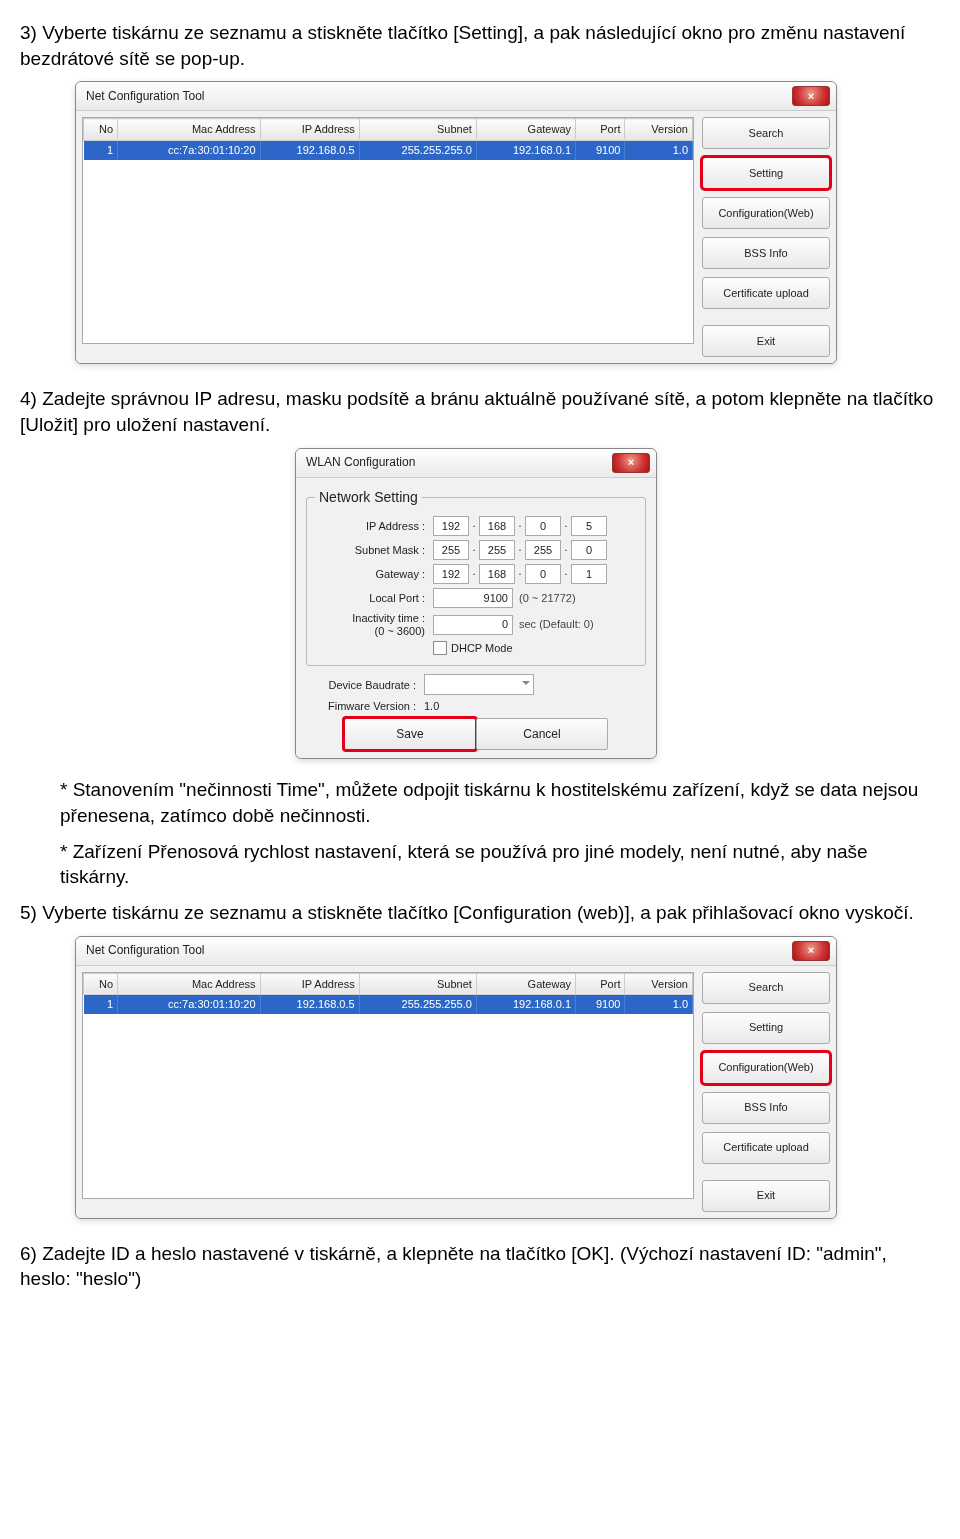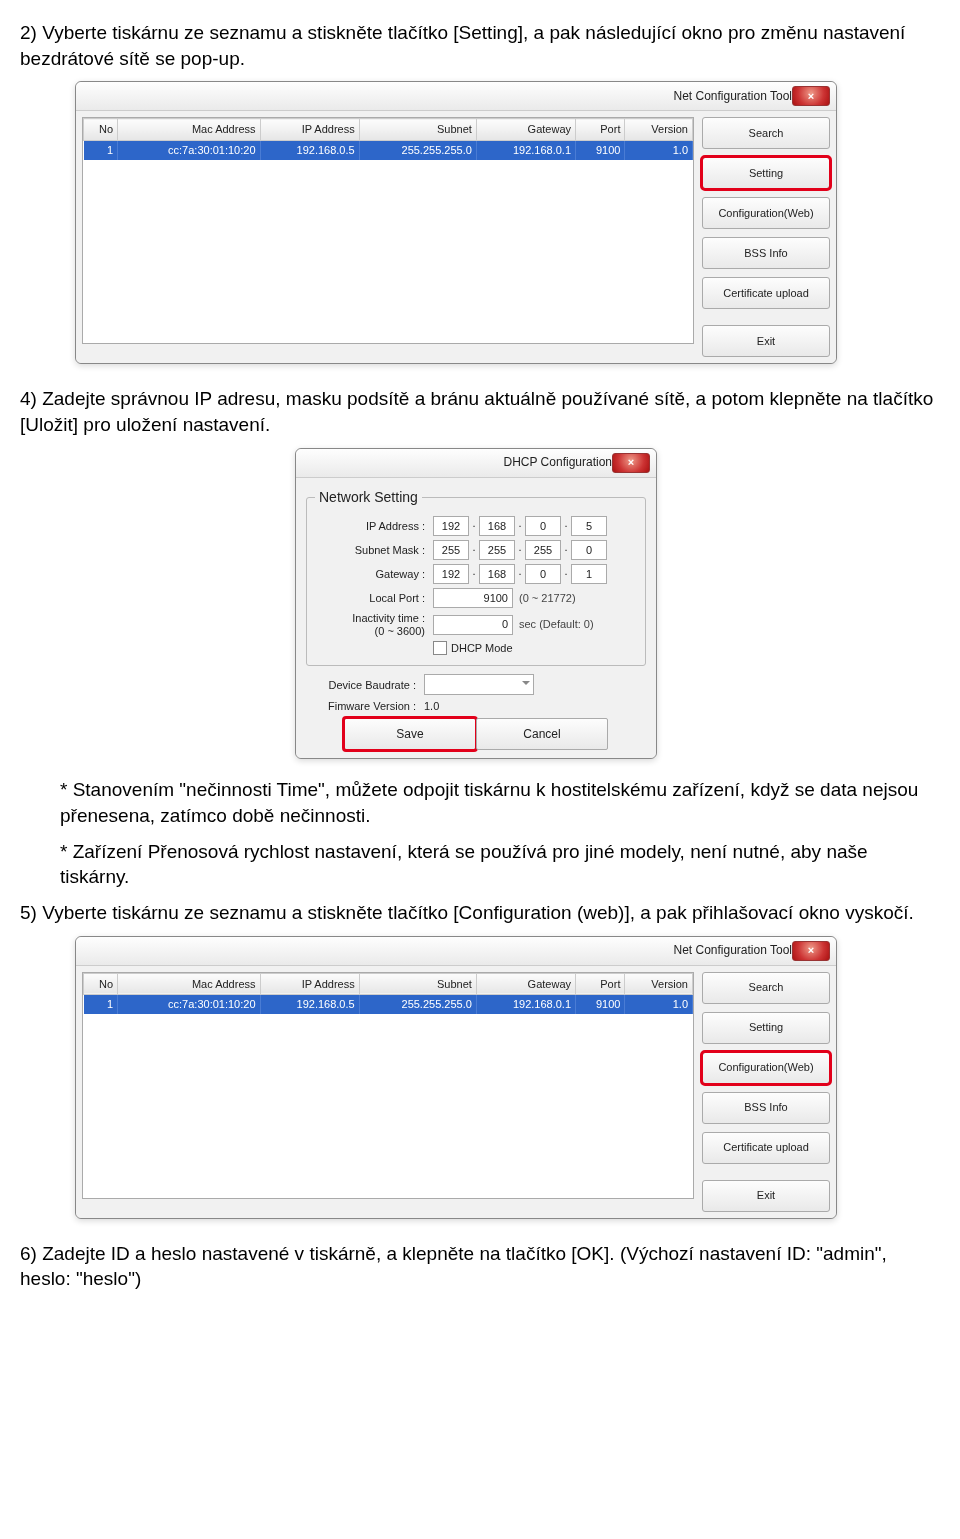--- a/index.html
+++ b/index.html
@@ -29,21 +29,20 @@
     color:#222;
   }
   .titlebar{
     height:28px;
     display:flex;
     align-items:center;
     padding:0 6px 0 10px;
     border-bottom:1px solid #ccc;
     background:linear-gradient(#fefefe,#eaeaea);
     border-radius:6px 6px 0 0;
-    text-align:right;
   }
   .titlebar .ttxt{flex:1;font-weight:500;}
   .close-btn{
     width:36px;height:18px;
     border-radius:3px;
     background:radial-gradient(circle at 50% 35%,#e98,#c33 60%,#a11);
     border:1px solid #933;
     display:flex;align-items:center;justify-content:center;
     color:#fff;font-weight:bold;font-size:11px;line-height:1;
     cursor:pointer;
@@ -142,21 +141,21 @@
     display:flex;align-items:center;justify-content:center;font-size:12px;
     cursor:pointer;
   }
 </style>
 </head>
 <body>
 
 <div class="page">
 
   <p class="para">
-    <span>2) Vyberte tiskárnu ze seznamu a stiskněte tlačítko [Setting], a pak následující okno pro změnu nastavení bezdrátové sítě se pop-up.</span>
+    <span>3) Vyberte tiskárnu ze seznamu a stiskněte tlačítko [Setting], a pak následující okno pro změnu nastavení bezdrátové sítě se pop-up.</span>
   </p>
 
   <div class="fake-window nct">
     <div class="titlebar">
       <span class="ttxt">Net Configuration Tool</span>
       <span class="close-btn">×</span>
     </div>
     <div class="body-area">
       <div class="inner">
         <div class="nct-table">
@@ -197,21 +196,21 @@
       </div>
     </div>
   </div>
 
   <p class="para">
     <span>4) Zadejte správnou IP adresu, masku podsítě a bránu aktuálně používané sítě, a potom klepněte na tlačítko [Uložit] pro uložení nastavení.</span>
   </p>
 
   <div class="fake-window wlan">
     <div class="titlebar">
-      <span class="ttxt">DHCP Configuration</span>
+      <span class="ttxt">WLAN Configuration</span>
       <span class="close-btn">×</span>
     </div>
     <div class="body-area">
       <fieldset class="netset">
         <legend>Network Setting</legend>
 
         <div class="row">
           <span class="lbl">IP Address :</span>
           <span class="ipbox">
             <span class="ipseg">192</span>

